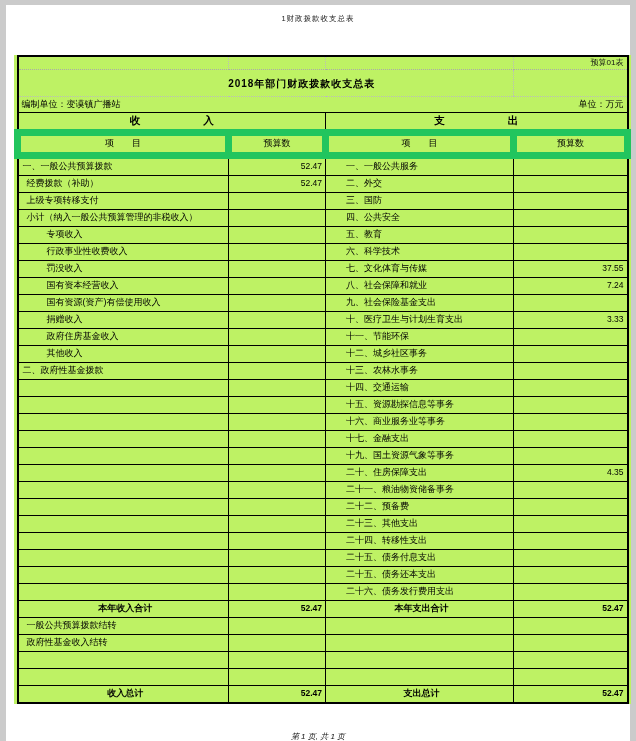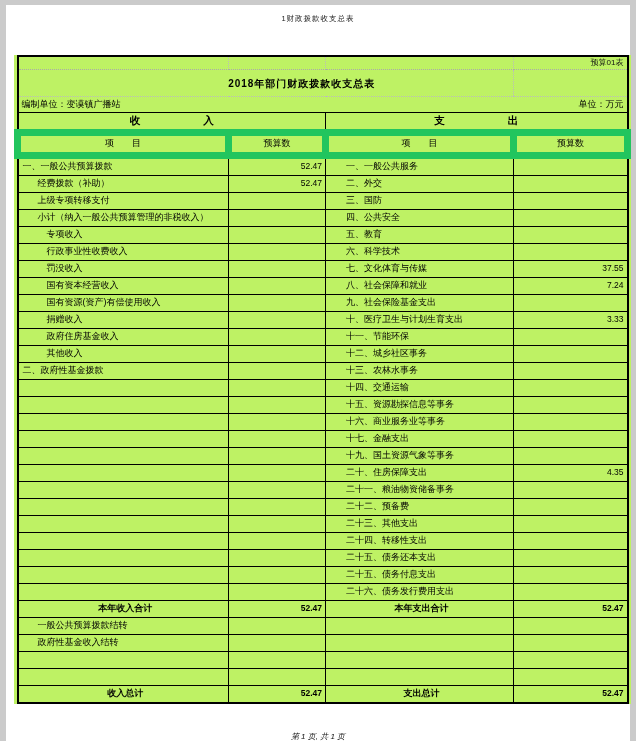--- a/index.html
+++ b/index.html
@@ -23,21 +23,21 @@
   td.title{font-size:10px;font-weight:bold;text-align:center;letter-spacing:1px;padding-left:75px;}
   tr.prep-row td{border:none;height:15px;font-size:9px;}
   tr.prep-row td.unit{text-align:right;}
   
   tr.sec-row td{border:1px solid #000;height:16px;text-align:center;font-weight:bold;font-size:10.5px;}
   tr.colhead-row td{border:7px solid #22c55e;height:16px;text-align:center;font-size:9px;}
   
   tr.data td{border:1px solid #000;height:16px;}
   td.val{text-align:right;font-size:8.5px;font-family:"Liberation Sans","DejaVu Sans",sans-serif;}
   td.i0{padding-left:4px;}
-  td.i1{padding-left:19px;margin-left:12px;}
+  td.i1{padding-left:8px;margin-left:12px;}
   td.i2{padding-left:28px;}
   td.r-item{padding-left:20px;}
   tr.total-row td{font-weight:bold;}
   tr.total-row td.item{text-align:center;padding-left:7px;}
   .footer{position:absolute;left:0;top:726px;width:100%;text-align:center;font-size:8px;color:#111;font-style:italic;}
 </style>
 </head>
 <body>
 
 <div class="page">
@@ -212,27 +212,27 @@
         </tr>
         <tr class="data">
           <td class="item i0"></td>
           <td class="val"></td>
           <td class="item r-item">二十四、转移性支出</td>
           <td class="val"></td>
         </tr>
         <tr class="data">
           <td class="item i0"></td>
           <td class="val"></td>
+          <td class="item r-item">二十五、债务付息支出</td>
+          <td class="val"></td>
+        </tr>
+        <tr class="data">
+          <td class="item i0"></td>
+          <td class="val"></td>
           <td class="item r-item">二十五、债务还本支出</td>
-          <td class="val"></td>
-        </tr>
-        <tr class="data">
-          <td class="item i0"></td>
-          <td class="val"></td>
-          <td class="item r-item">二十五、债务付息支出</td>
           <td class="val"></td>
         </tr>
         <tr class="data">
           <td class="item i0"></td>
           <td class="val"></td>
           <td class="item r-item">二十六、债务发行费用支出</td>
           <td class="val"></td>
         </tr>
         <tr class="data total-row">
           <td class="item i0">本年收入合计</td>

